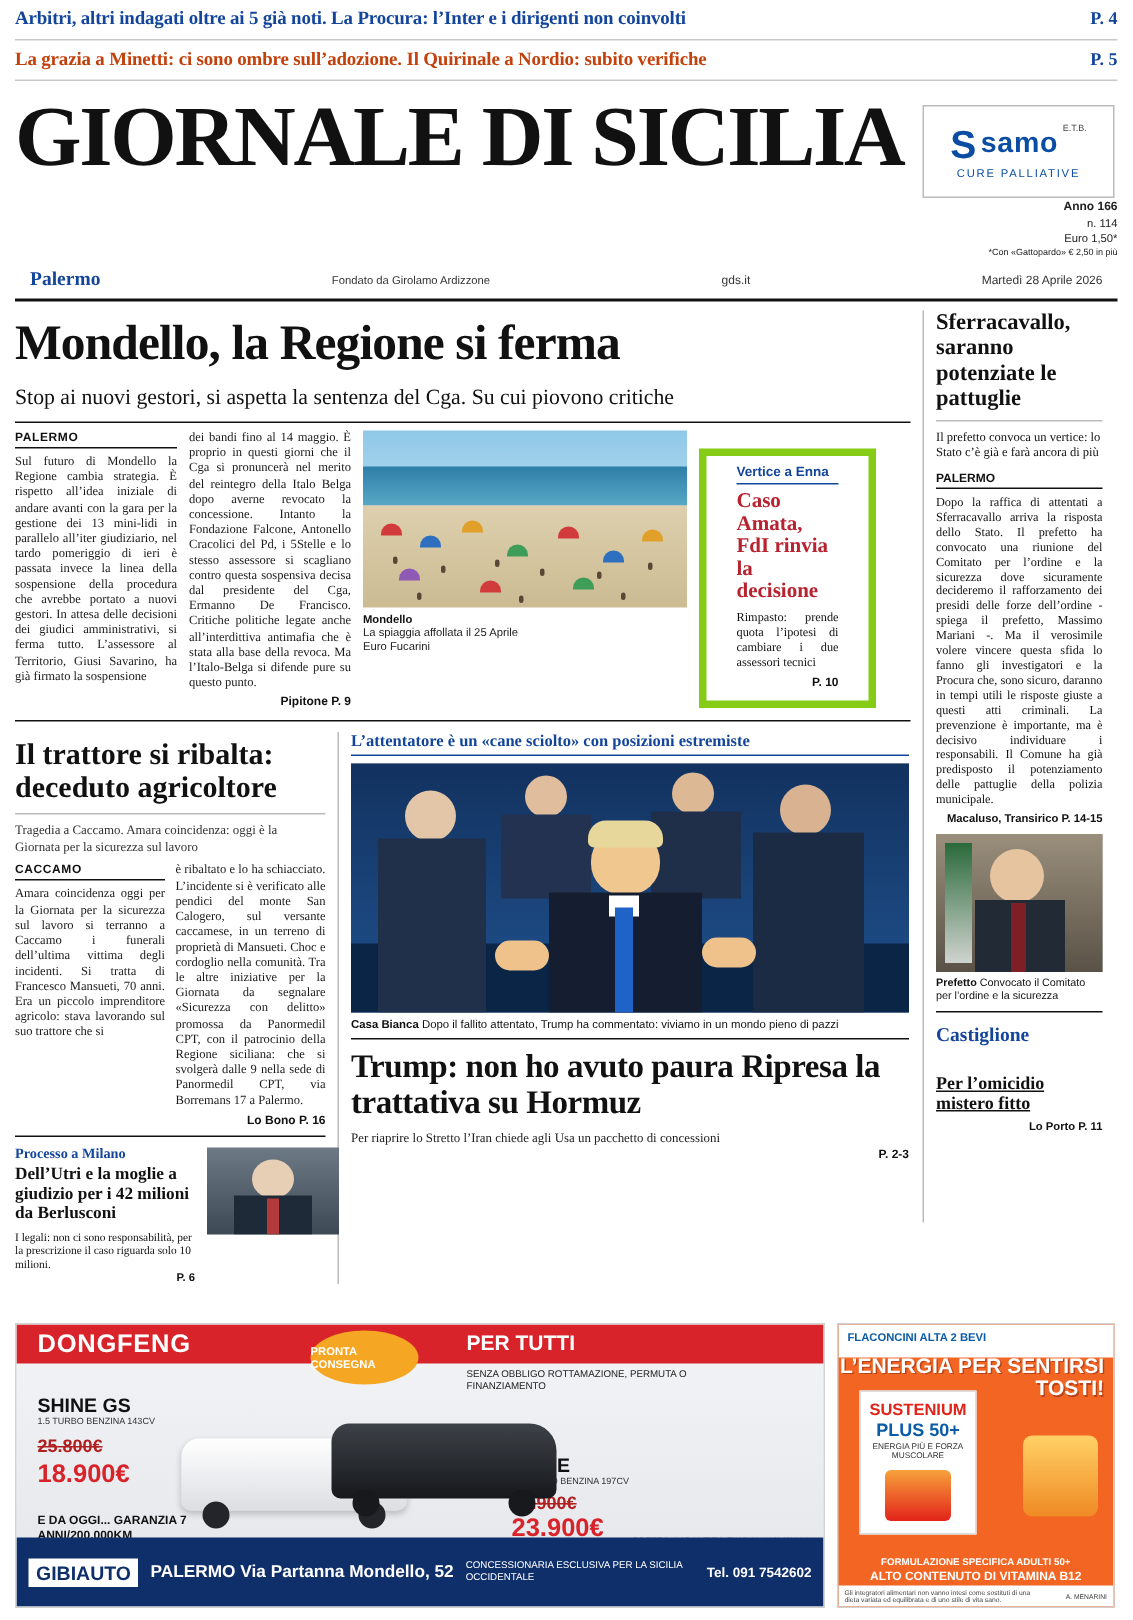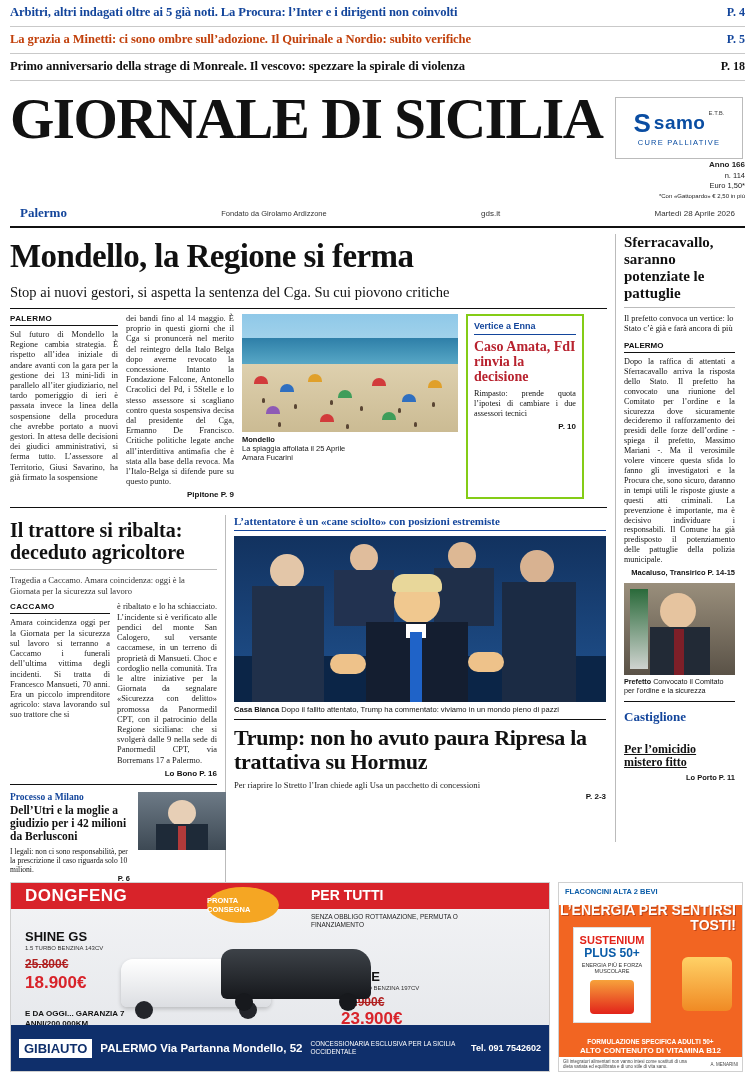--- a/index.html
+++ b/index.html
@@ -118,21 +118,21 @@
     background:linear-gradient(#8fc8e8 0%, #a9d7ec 32%, #e9dfc4 46%, #e3d5b4 100%);
   }
   .beach-sea { position:absolute; left:0; right:0; top:24px; height:26px; background:linear-gradient(#2e7fa8,#57a7c6); }
   .beach-sand { position:absolute; left:0; right:0; top:50px; bottom:0; background:linear-gradient(#ded0ae,#cbbb93); }
   .umb { position:absolute; width:14px; height:8px; border-radius:7px 7px 0 0; }
   .blob { position:absolute; width:3px; height:5px; border-radius:2px; background:#5a4634; }
   .photo-cap-t { font-family:"Liberation Sans", sans-serif; font-weight:bold; font-size:7.5px; margin-top:3px; }
   .photo-cap-b { font-family:"Liberation Sans", sans-serif; font-size:7.5px; line-height:9px; color:#222; }
 
   
-  .box-enna { width:118px; border:2px solid #84cc16; padding:5px 6px; }
+  .box-enna { width:118px; border:5px solid #84cc16; padding:5px 20px;margin-top:12px; }
   .box-enna .tag {
     color:#13459b; font-weight:bold; font-size:9px; font-family:"Liberation Sans", sans-serif;
     border-bottom:1px solid #13459b; padding-bottom:3px; margin-bottom:4px;
   }
   .box-enna .ttl { color:#b8232f; font-weight:bold; font-size:14px; line-height:15px; }
   .box-enna .txt { font-size:8.2px; line-height:10px; margin-top:5px; text-align:justify; }
   .box-enna .pg { font-family:"Liberation Sans", sans-serif; font-weight:bold; font-size:8px; text-align:right; margin-top:3px; }
 
   
   .two-col-area { display:flex; gap:8px; margin-top:7px; }
@@ -252,24 +252,20 @@
 <div class="page">
 
   <div class="teasers">
     <div class="teaser teaser-1">
       <div class="teaser-text">Arbitri, altri indagati oltre ai 5 già noti. La Procura: l’Inter e i dirigenti non coinvolti</div>
       <div class="teaser-page">P. 4</div>
     </div>
     <div class="teaser teaser-2">
       <div class="teaser-text">La grazia a Minetti: ci sono ombre sull’adozione. Il Quirinale a Nordio: subito verifiche</div>
       <div class="teaser-page">P. 5</div>
-    </div>
-    <div class="teaser teaser-3">
-      <div class="teaser-text">Primo anniversario della strage di Monreale. Il vescovo: spezzare la spirale di violenza</div>
-      <div class="teaser-page">P. 18</div>
     </div>
   </div>
 
   <div class="masthead">
     <div class="logo">GIORNALE DI SICILIA</div>
     <div class="masthead-right">
       <div class="sponsor-box">
         <div class="sponsor-mark">
           <span class="sponsor-s">S</span>
           <span class="sponsor-name">samo</span>
@@ -332,21 +328,21 @@
               <div class="blob" style="left:88px;top:86px"></div>
               <div class="blob" style="left:118px;top:92px"></div>
               <div class="blob" style="left:156px;top:94px"></div>
               <div class="blob" style="left:190px;top:88px"></div>
               <div class="blob" style="left:36px;top:108px"></div>
               <div class="blob" style="left:104px;top:110px"></div>
               <div class="blob" style="left:172px;top:108px"></div>
             </div>
             <div class="photo-cap-t">Mondello</div>
             <div class="photo-cap-b">La spiaggia affollata il 25 Aprile</div>
-            <div class="photo-cap-b">Amara Fucarini</div>
+            <div class="photo-cap-b">Euro Fucarini</div>
           </div>
 
           <div class="box-enna">
             <div class="tag">Vertice a Enna</div>
             <div class="ttl">Caso Amata, FdI rinvia la decisione</div>
             <div class="txt">Rimpasto: prende quota l’ipotesi di cambiare i due assessori tecnici</div>
             <div class="pg">P. 10</div>
           </div>
         </div>
       </div>

